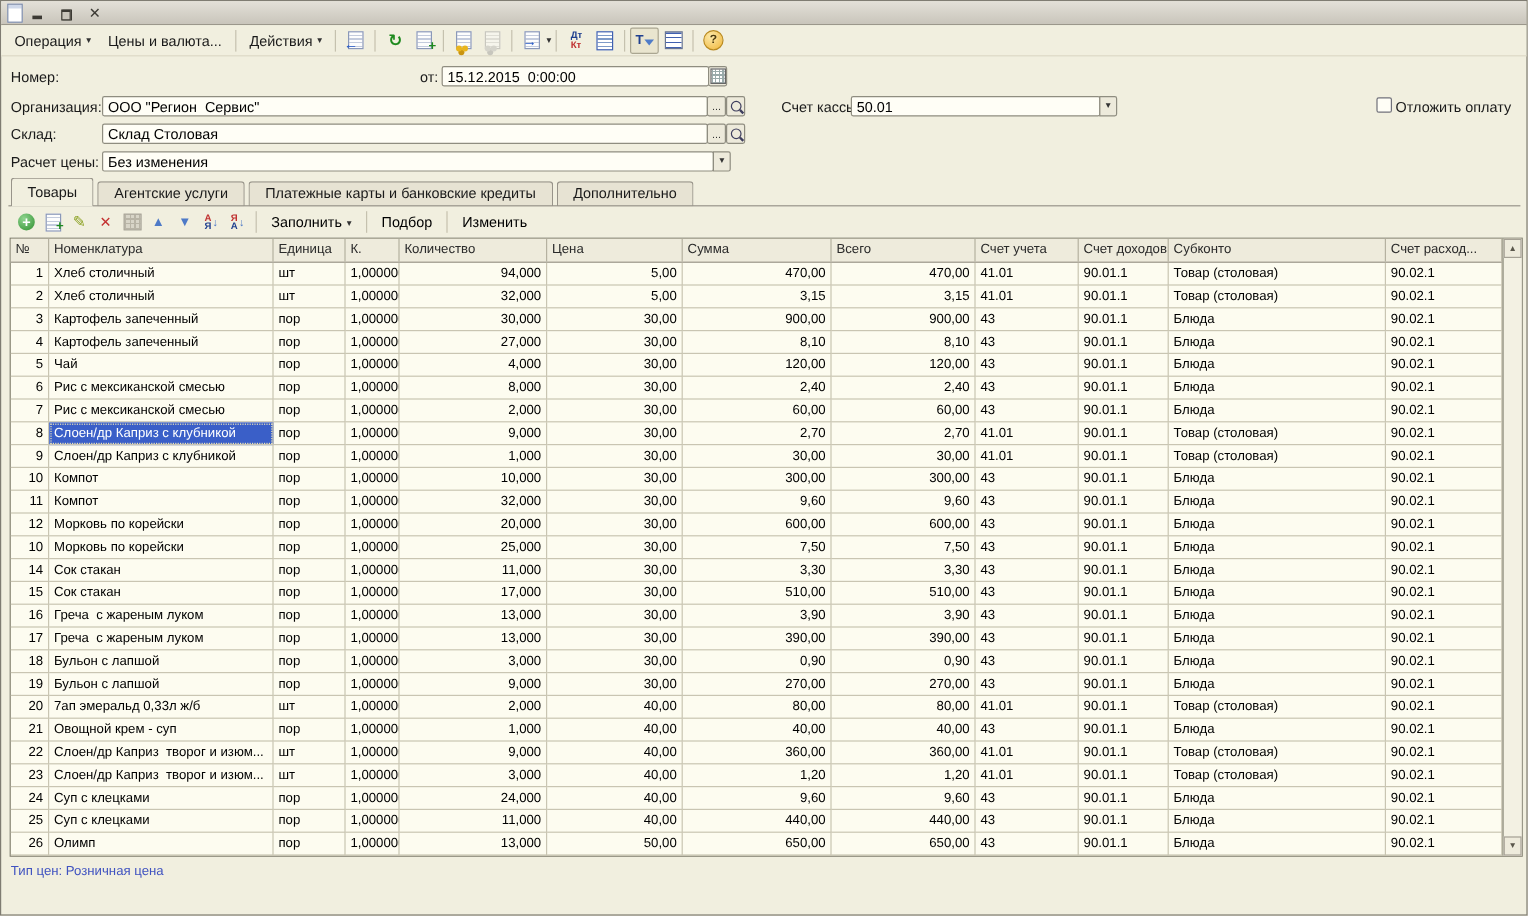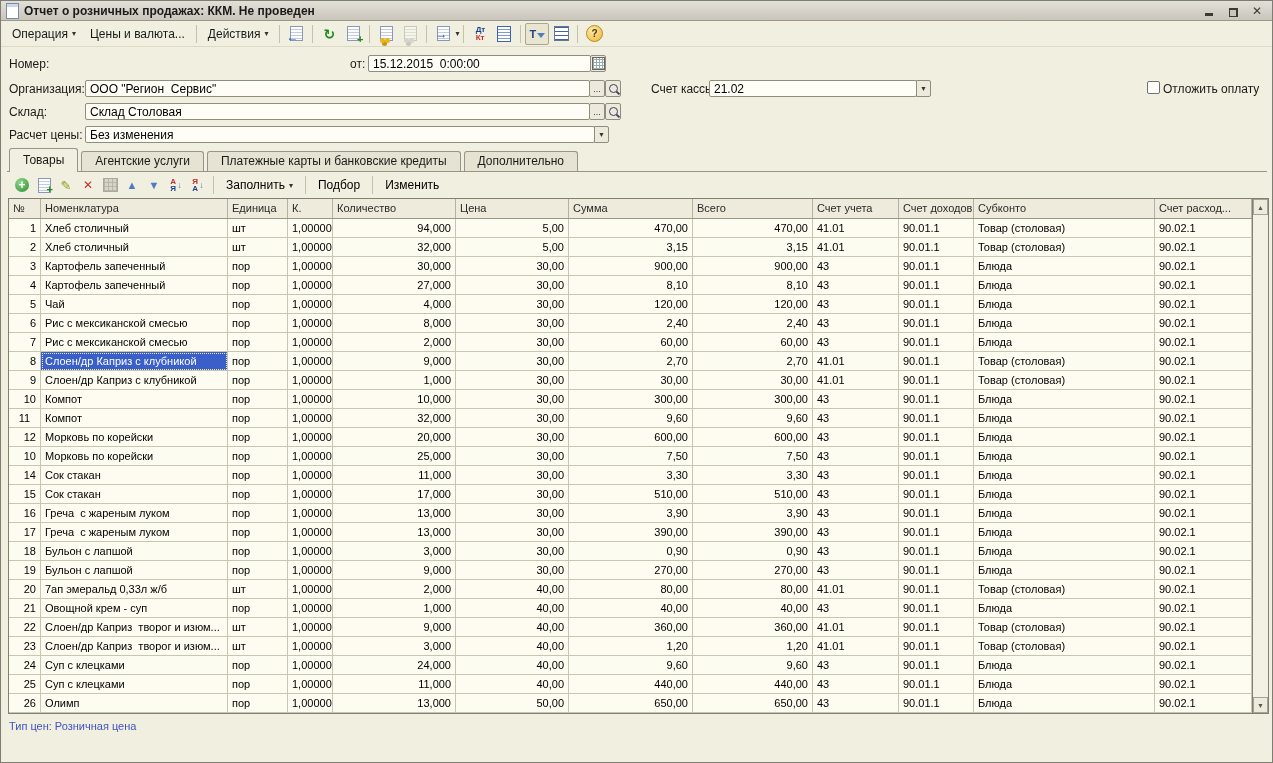--- a/index.html
+++ b/index.html
@@ -115,21 +115,20 @@
   .totlabel{font-size:11px;color:#1a1a1a;width:110px;text-align:left;}
   .totval{font-size:13px;font-weight:bold;color:#000;width:130px;text-align:right;white-space:pre;}
 </style>
 </head>
 <body>
 
 <div class="window">
 
   <div class="titlebar">
     <span class="doc-icon"></span>
-    <span class="title-text">Отчет о розничных продажах: ККМ. Не проведен</span>
     <span class="win-controls">
       <span class="winbtn">
           <span class="min-glyph"></span>
         </span>
       <span class="winbtn">
           <span class="rest-glyph">
             <span class="b1"></span>
             <span class="b2"></span>
           </span>
         </span>
@@ -213,21 +212,21 @@
       </div>
 
     <span class="flabel" style="left:8px;top:35px;">Организация:</span>
     <div class="tinput" style="left:84px;top:33px;width:505px;">ООО "Регион  Сервис"</div>
     <div class="mini-btn" style="left:588px;top:33px;">...</div>
     <div class="mini-btn" style="left:604px;top:33px;">
         <span class="mag"></span>
       </div>
 
     <span class="flabel" style="left:650px;top:35px;">Счет кассы:</span>
-    <div class="tinput" style="left:708px;top:33px;width:208px;">21.02</div>
+    <div class="tinput" style="left:708px;top:33px;width:208px;">50.01</div>
     <div class="combo-arrow" style="left:915px;top:33px;">
         <span>▼</span>
       </div>
 
     <span class="checkbox" style="left:1146px;top:34px;"></span>
     <span class="flabel" style="left:1162px;top:35px;">Отложить оплату</span>
 
     <span class="flabel" style="left:8px;top:58px;">Склад:</span>
     <div class="tinput" style="left:84px;top:56px;width:505px;">Склад Столовая</div>
     <div class="mini-btn" style="left:588px;top:56px;">...</div>
@@ -457,21 +456,21 @@
             <div class="cell ar" style="width: 123px;">10,000</div>
             <div class="cell ar" style="width: 113px;">30,00</div>
             <div class="cell ar" style="width: 124px;">300,00</div>
             <div class="cell ar" style="width: 120px;">300,00</div>
             <div class="cell al" style="width: 86px;">43</div>
             <div class="cell al" style="width: 75px;">90.01.1</div>
             <div class="cell al" style="width: 181px;">Блюда</div>
             <div class="cell al" style="width: 97px;">90.02.1</div>
           </div>
           <div class="grow">
-            <div class="cell ar" style="width: 32px; text-align: center;">11</div>
+            <div class="cell ar" style="width: 32px;">11</div>
             <div class="cell al" style="width: 187px;">Компот</div>
             <div class="cell al" style="width: 60px;">пор</div>
             <div class="cell ar" style="width: 45px;">1,000000</div>
             <div class="cell ar" style="width: 123px;">32,000</div>
             <div class="cell ar" style="width: 113px;">30,00</div>
             <div class="cell ar" style="width: 124px;">9,60</div>
             <div class="cell ar" style="width: 120px;">9,60</div>
             <div class="cell al" style="width: 86px;">43</div>
             <div class="cell al" style="width: 75px;">90.01.1</div>
             <div class="cell al" style="width: 181px;">Блюда</div>

